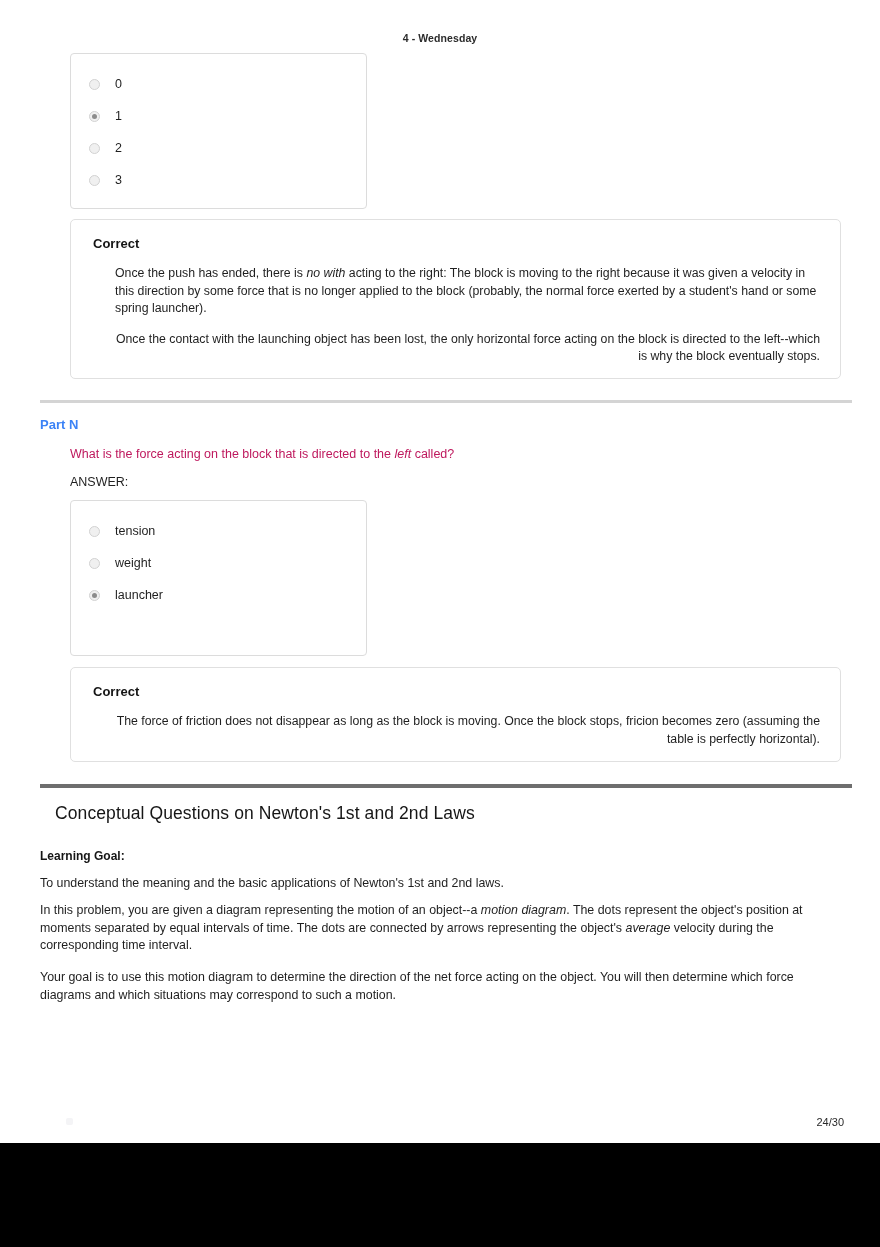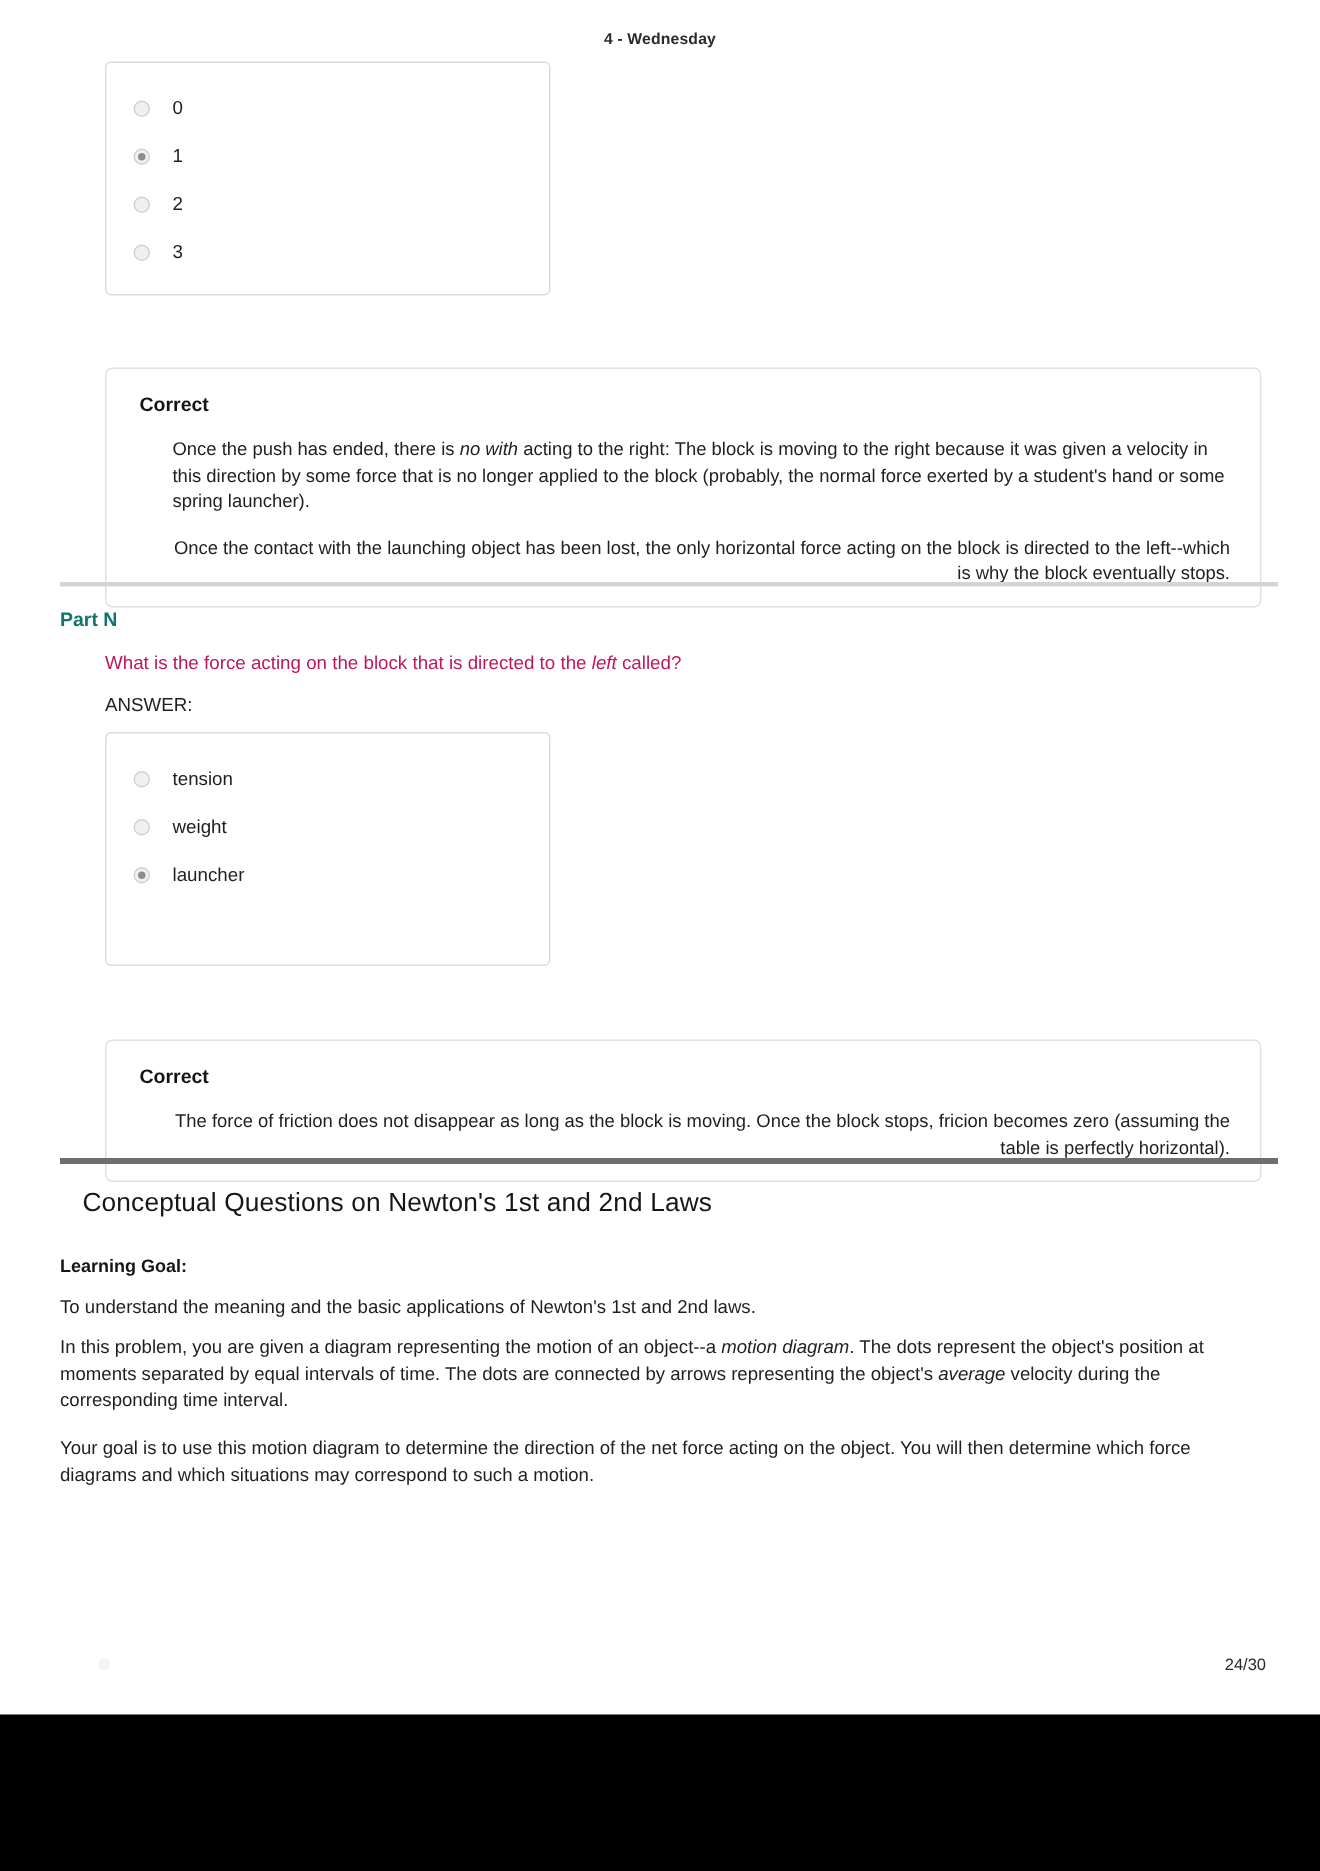--- a/index.html
+++ b/index.html
@@ -11,21 +11,21 @@
     width: 880px;
     height: 1247px;
     position: relative;
     font-family: "Liberation Sans", sans-serif;
     color: #1a1a1a;
     overflow: hidden;
   }
 
   .page {
     position: absolute;
-    left: 0; top: 0;
+    left: 0; top: 12px;
     width: 880px;
     height: 898px;
     background: #ffffff;
   }
 
   .black-band {
     position: absolute;
     left: 0;
     top: 1143px;
     width: 880px;
@@ -88,21 +88,20 @@
   }
 
   
   .feedback-box {
     position: absolute;
     border: 1px solid #e0e0e0;
     border-radius: 5px;
     background: #ffffff;
     box-sizing: border-box;
     padding: 16px 20px 16px 22px;
-    margin-top: 38px;
   }
   .feedback-title {
     font-size: 13px;
     font-weight: bold;
     color: #141414;
     margin: 0 0 14px 0;
   }
   .feedback-body {
     margin-left: 22px;
   }
@@ -124,21 +123,21 @@
     position: absolute;
     height: 4px;
     background: #6e6e6e;
   }
 
   
   .part-title {
     position: absolute;
     font-size: 13px;
     font-weight: bold;
-    color: #0f766e;
+    color: #3b82f6;
   }
   .part-question {
     position: absolute;
     font-size: 12.5px;
     color: #be185d;
     line-height: 16px;
   }
   .answer-label {
     position: absolute;
     font-size: 12.5px;

